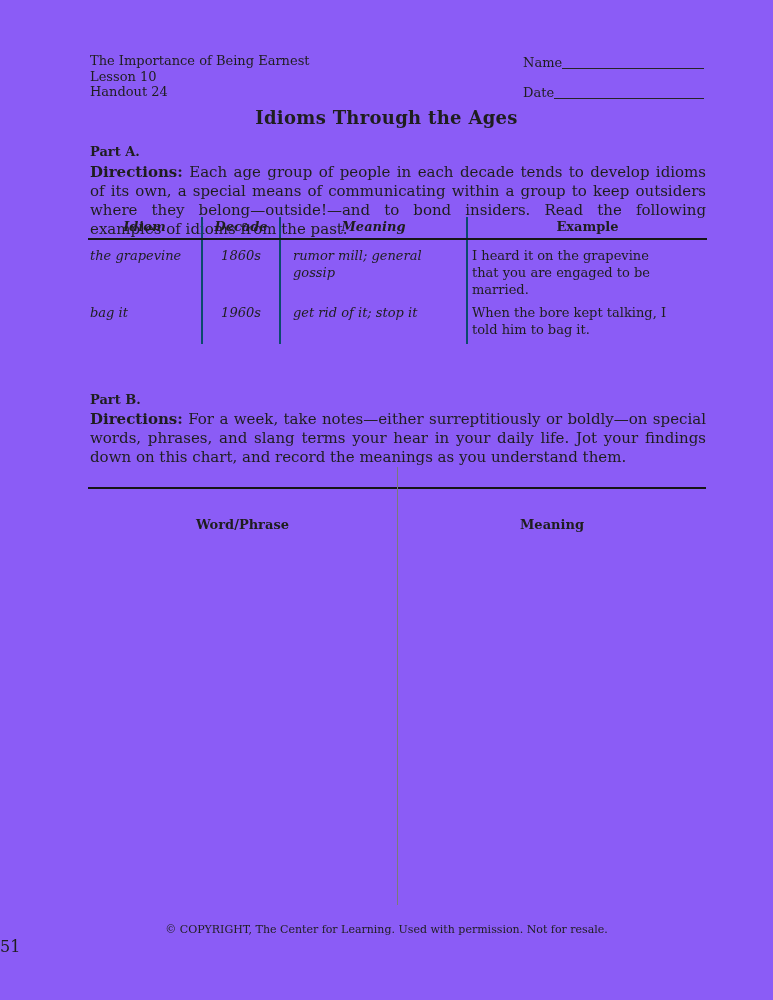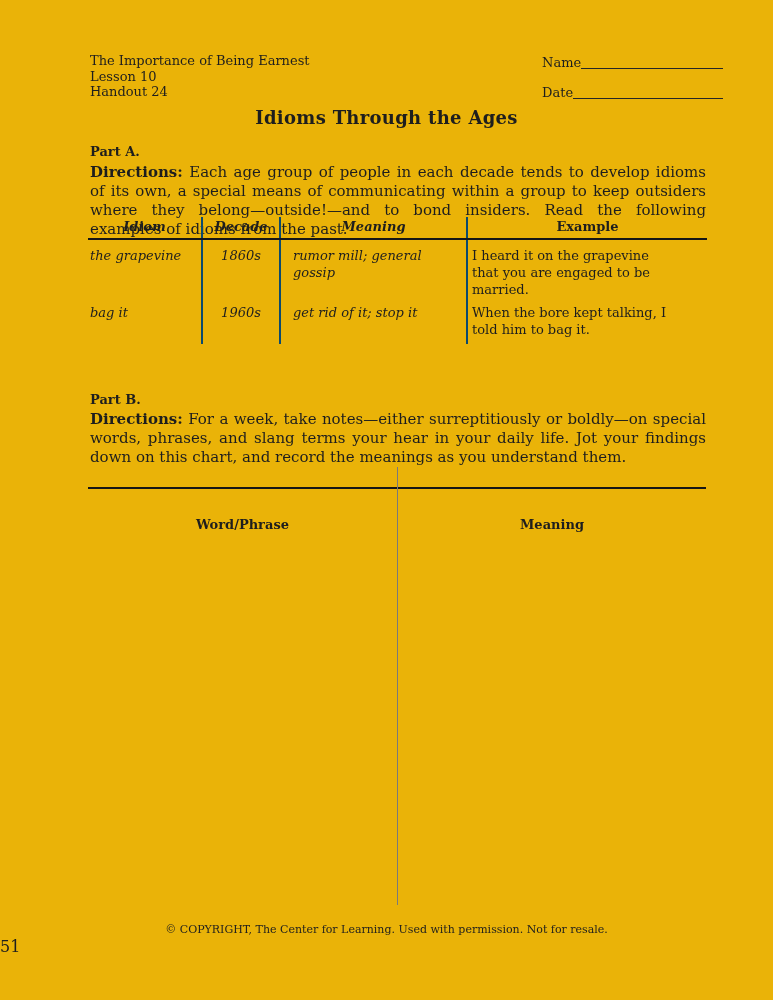--- a/index.html
+++ b/index.html
@@ -1,41 +1,40 @@
 <!DOCTYPE html>
 <html><head>
 <meta charset="utf-8">
 <style>
   html, body { margin: 0; padding: 0; background: #ffffff; }
   .page {
     position: relative;
     width: 773px;
     height: 1000px;
-    background: #eab308;
+    background: #8b5cf6;
     font-family: "DejaVu Serif", "Liberation Serif", serif;
     color: #1e1e1e;
     overflow: hidden;
   }
 
   
   .header-left {
     position: absolute;
     left: 90px;
     top: 53px;
     font-size: 13px;
     line-height: 15.5px;
     white-space: nowrap;
   }
   .header-right {
     position: absolute;
     left: 523px;
     top: 55px;
     width: 181px;
     font-size: 13px;
-    margin-left: 19px;
   }
   .fill-row {
     display: flex;
     align-items: flex-end;
     height: 15px;
   }
   .fill-row + .fill-row { margin-top: 15px; }
   .fill-line {
     flex: 1;
     border-bottom: 1px solid #262626;

